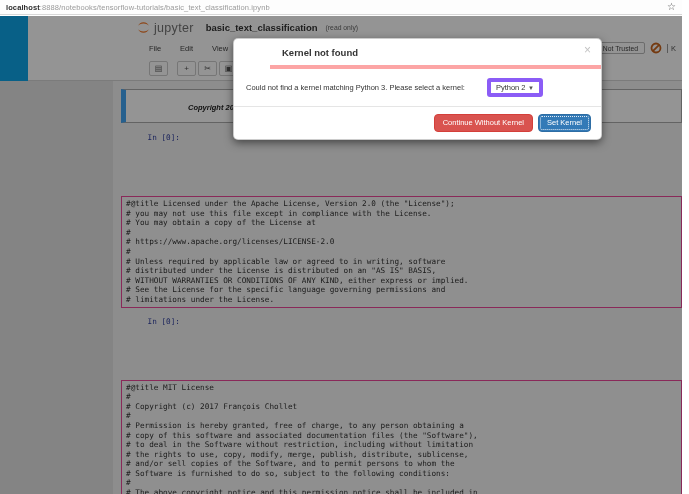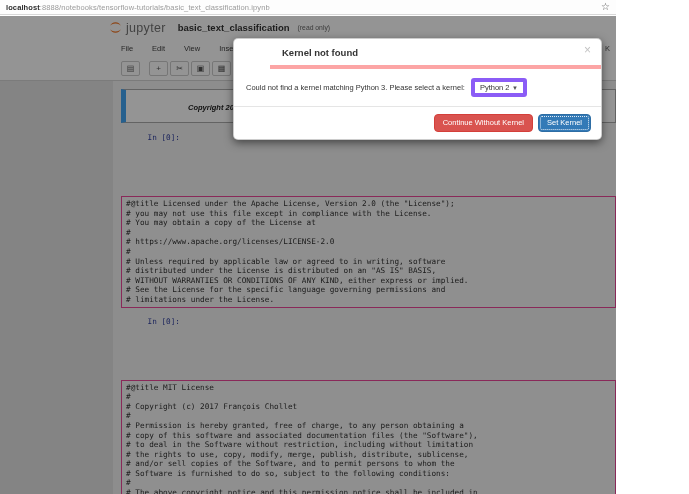--- a/index.html
+++ b/index.html
@@ -1,28 +1,28 @@
 <!DOCTYPE html>
 <html><head>
 <meta charset="utf-8">
 <style>
   * { margin:0; padding:0; box-sizing:border-box; }
   html,body { width:689px; height:494px; overflow:hidden; background:#fff;
               font-family:"Liberation Sans", sans-serif; }
-  .stage { position:relative; width:616px; height:494px; overflow:hidden; }
+  .stage { position:relative; width:682px; height:494px; overflow:hidden; }
 
   
   .browser-bar { position:absolute; top:0; left:0; right:0; height:15px; background:#fdfdfd;
                  border-bottom:1px solid #d8d8d8; display:flex; align-items:center; padding:0 6px; }
   .url { font-size:7.5px; color:#9a9a9a; letter-spacing:.1px; flex:1; white-space:nowrap; overflow:hidden; }
   .url b { color:#2b2b2b; font-weight:bold; }
   .bookmark-star { font-size:10px; color:#555; line-height:1; }
 
   
-  .jupyter-page { position:absolute; top:16px; left:0; right:0; bottom:0; background:#fdba74; overflow:hidden; }
+  .jupyter-page { position:absolute; top:16px; left:0; right:0; bottom:0; background:#0ea5e9; overflow:hidden;padding-left:28px; }
 
   .logo-row { height:23px; display:flex; align-items:center; padding-left:108px; background:#fff; }
   .jlogo { display:flex; align-items:center; gap:3px; }
   .jlogo svg { width:15px; height:15px; }
   .jlogo .word { font-size:12.5px; color:#737373; letter-spacing:.3px; }
   .nbtitle { margin-left:12px; font-size:9.5px; font-weight:bold; color:#333; }
   .checkpoint { margin-left:8px; font-size:6.8px; color:#666; }
 
   .menu-row { height:18px; display:flex; align-items:center; padding:0 6px 0 121px; background:#fff; }
   .menu-item { font-size:7.5px; color:#444; margin-right:19px; cursor:pointer; }
@@ -61,21 +61,21 @@
   .badge-cell + .badge-cell { border-left:none; }
 
   
   .backdrop { position:absolute; inset:0; background:rgba(0,0,0,0.42); z-index:10; }
   .modal { position:absolute; left:233px; top:22px; width:369px; background:#fff; z-index:20;
            border:1px solid rgba(0,0,0,.2); border-radius:5px; box-shadow:0 3px 9px rgba(0,0,0,.5); }
   .modal-header { position:relative; padding:8px 12px 7px; border-bottom:4px solid #fca5a5;margin-left:36px; }
   .modal-title { font-size:9.5px; font-weight:bold; color:#333; }
   .modal-close { position:absolute; right:10px; top:5px; font-size:12px; color:#c3c3c3; line-height:1;
                  background:none; border:none; }
-  .modal-body { display:flex; align-items:center; gap:6px; padding:9px 12px; }
+  .modal-body { display:flex; align-items:center; gap:22px; padding:9px 12px; }
   .modal-msg { font-size:7.5px; color:#333; }
   .kernel-select { width:56px; height:19px; font-size:7.5px; color:#333; background:#fff;
                    border:4px solid #8b5cf6; border-radius:3px; display:flex; align-items:center;
                    justify-content:space-between; padding:0 5px; }
   .kernel-select .arrow { font-size:6px; color:#555; }
   .modal-footer { display:flex; justify-content:flex-end; gap:5px; padding:7px 10px;
                   border-top:1px solid #e5e5e5; }
   .btn { font-size:7.5px; color:#fff; padding:4px 8px; border-radius:4px; line-height:1; border:1px solid; }
   .btn-danger { background:#d9534f; border-color:#d43f3a; }
   .btn-primary { background:#337ab7; border-color:#2e6da4; outline:1px dotted rgba(255,255,255,.85);

